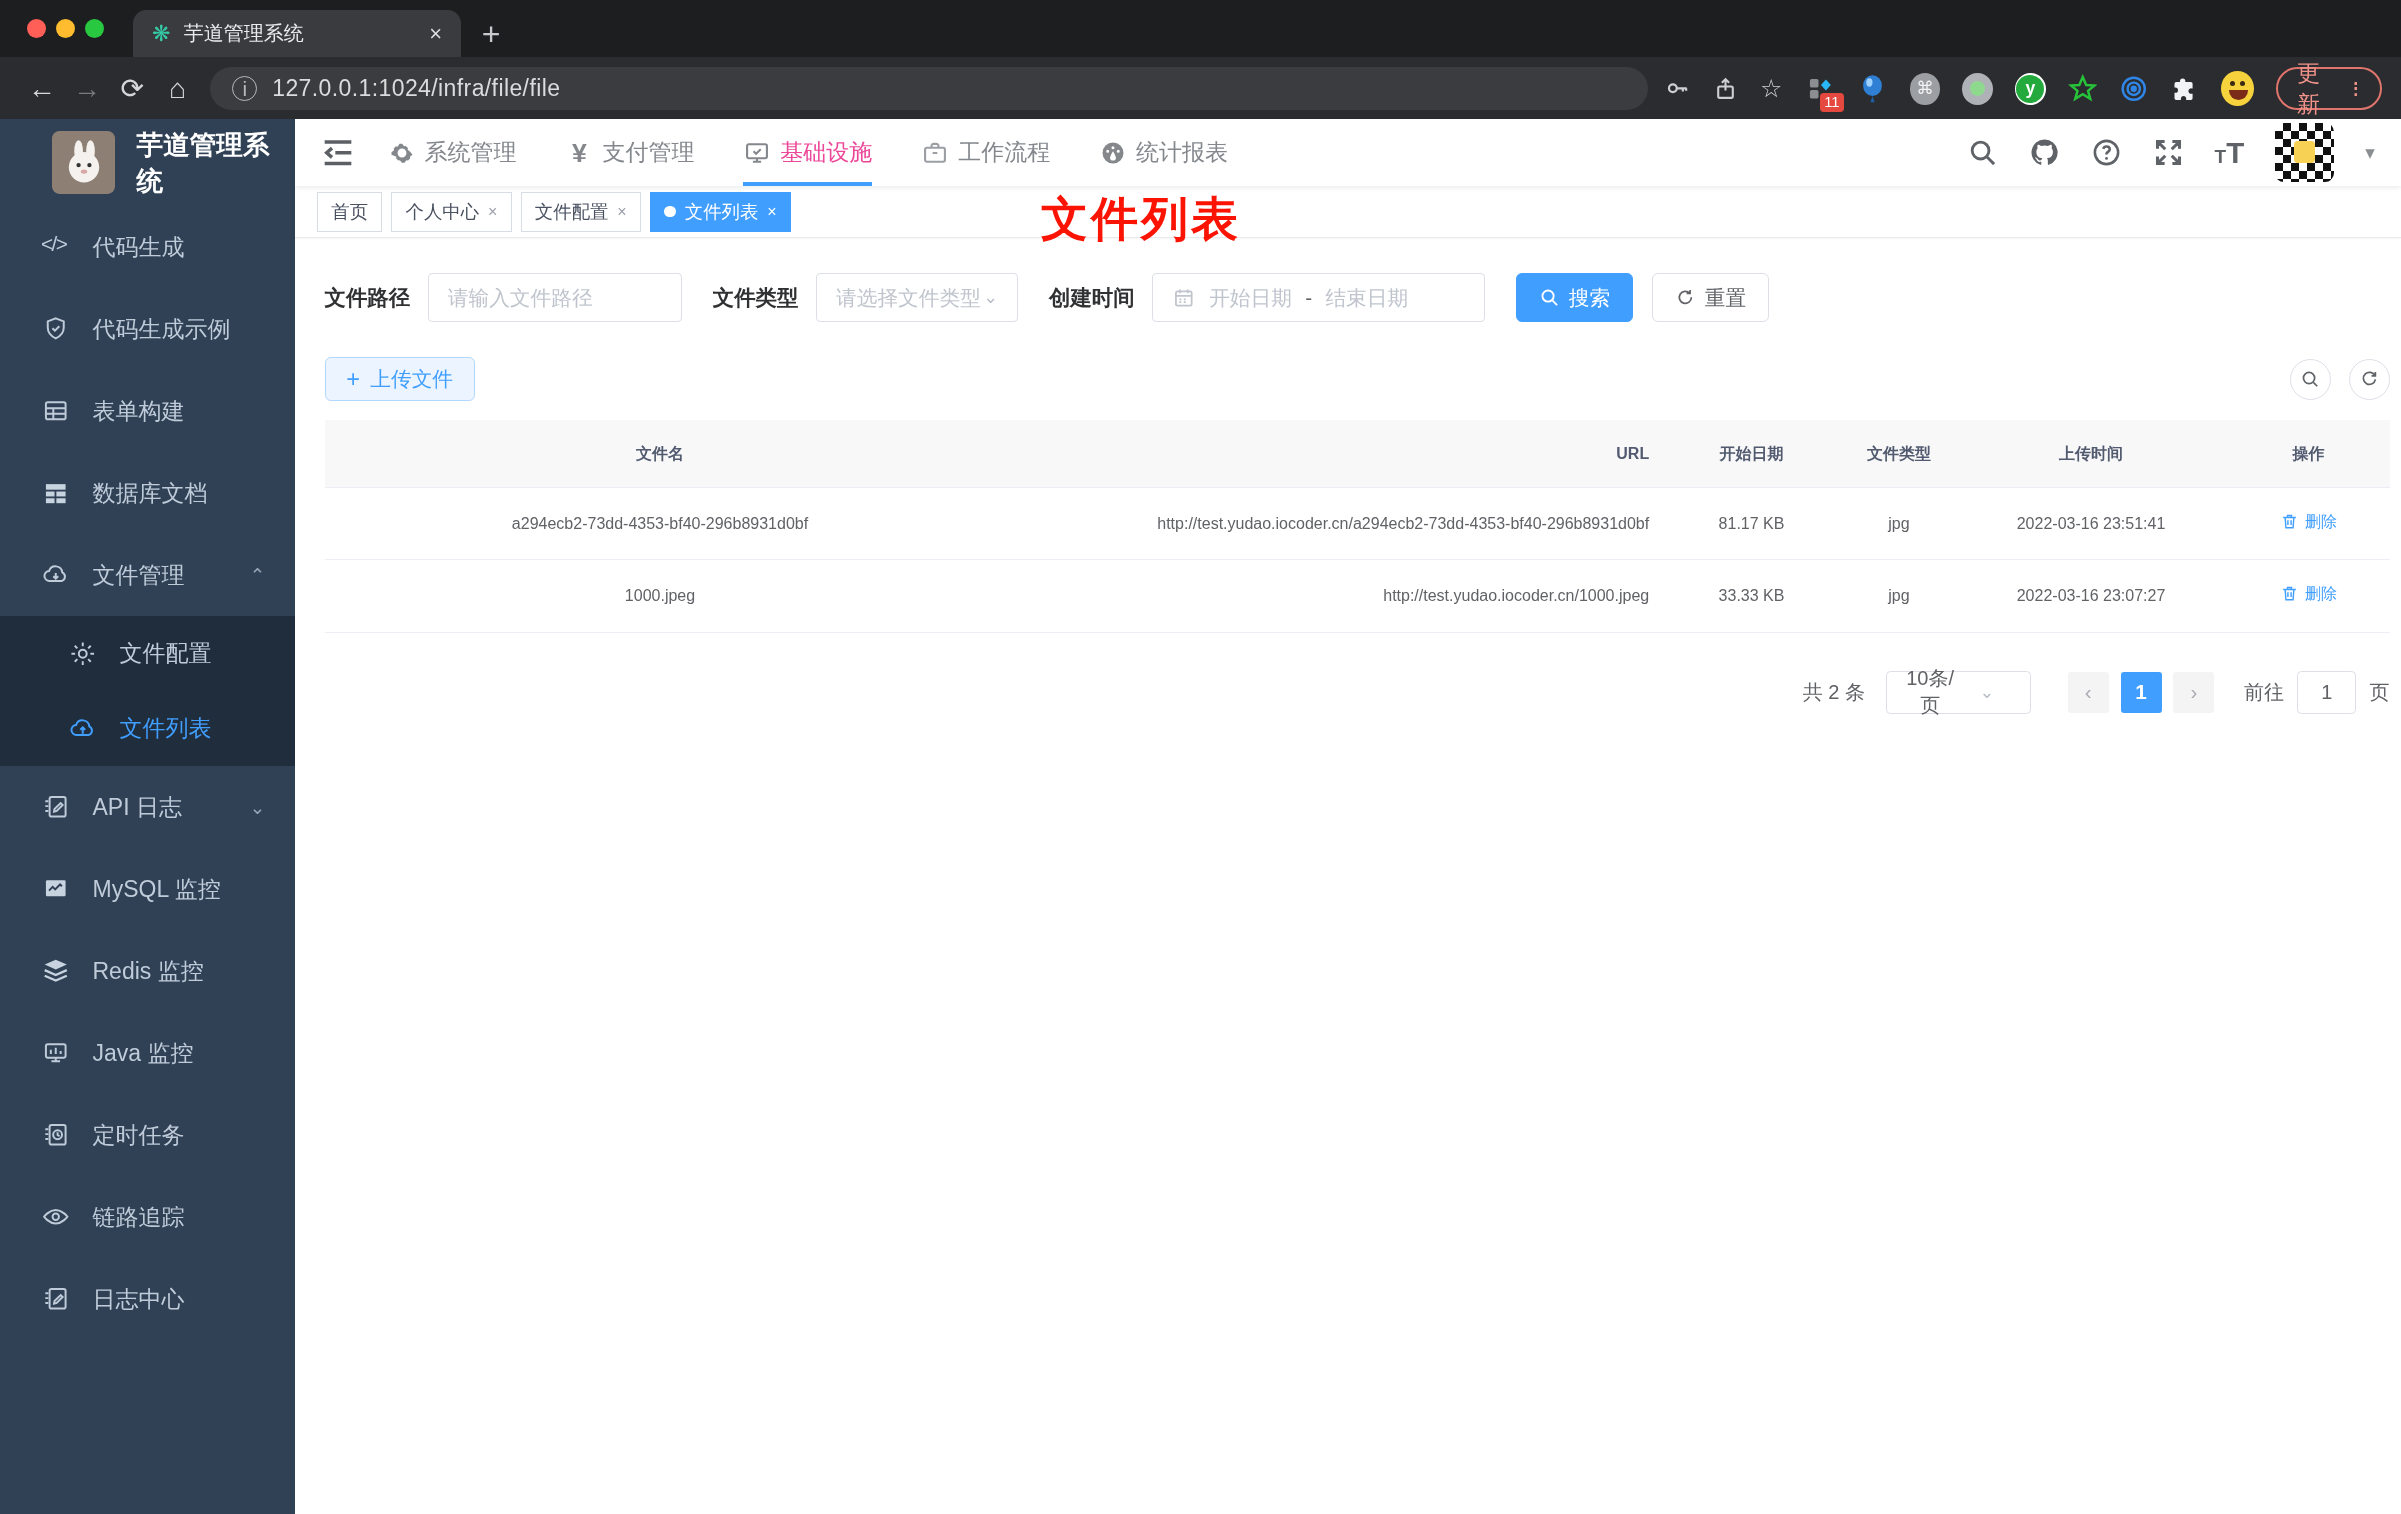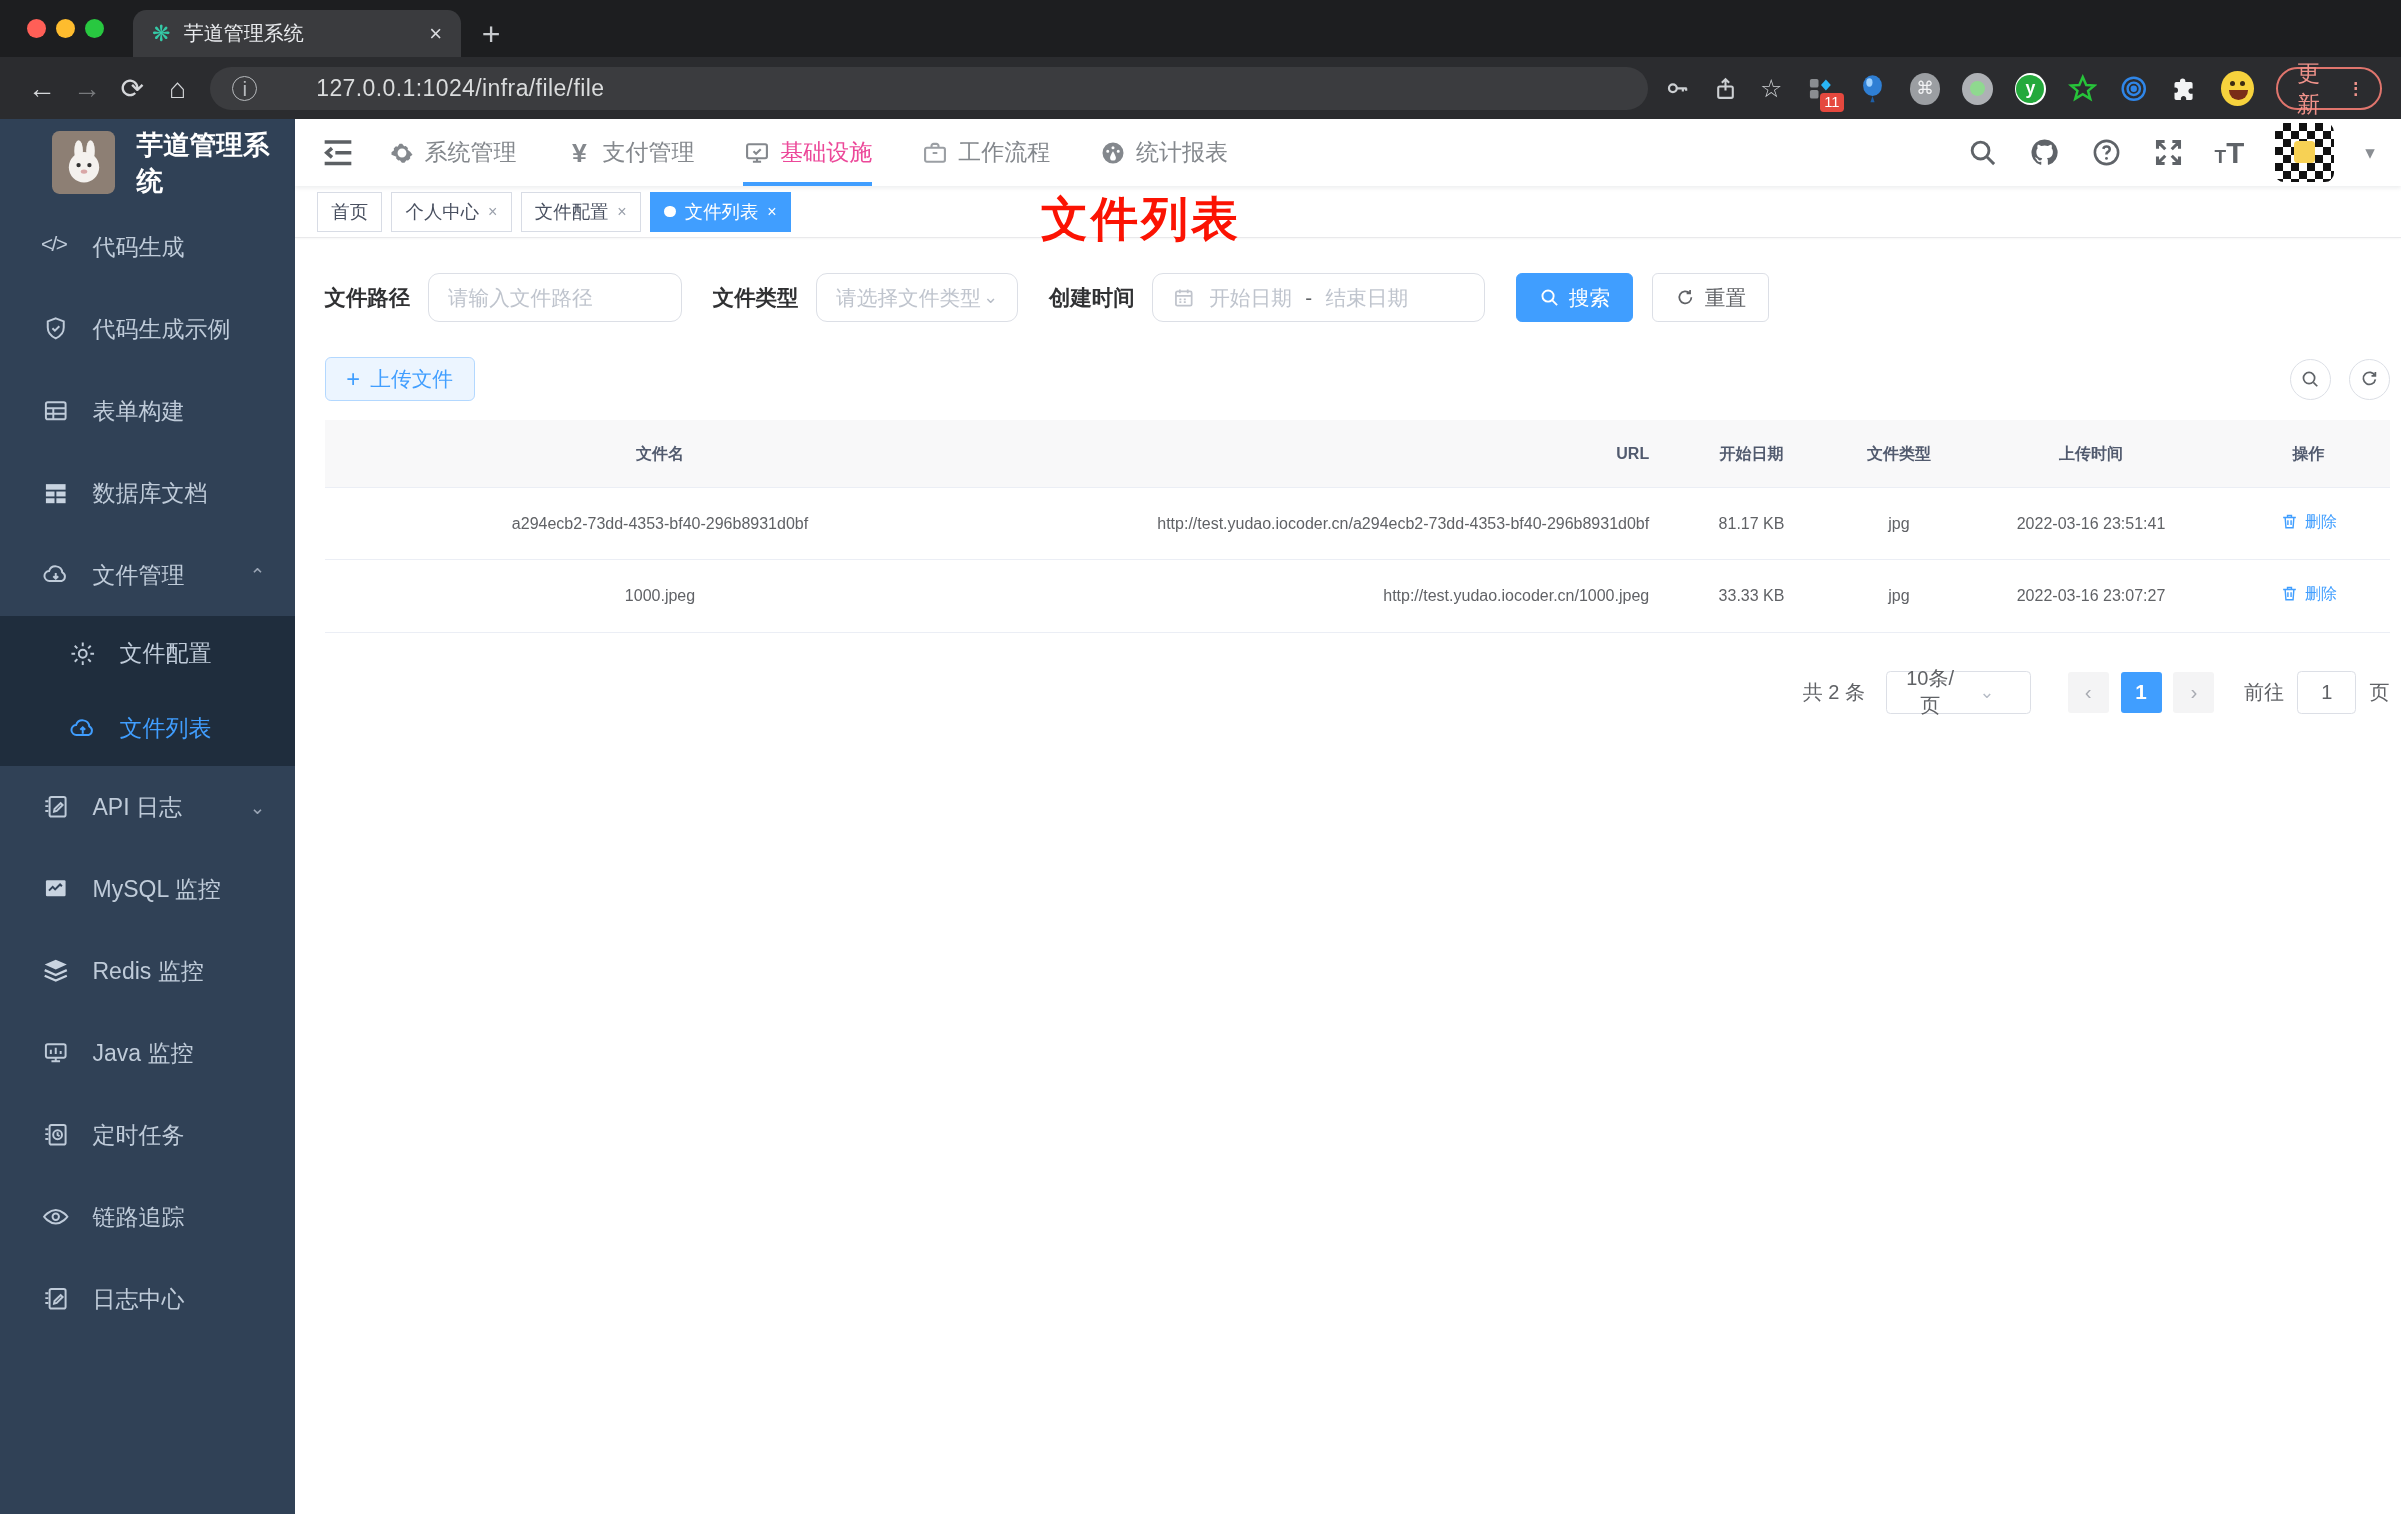--- a/index.html
+++ b/index.html
@@ -18,21 +18,21 @@
   .tab-title { color:#e8eaed; font-size:20px; flex:1; white-space:nowrap; overflow:hidden; }
   .tab-close { color:#dadce0; font-size:22px; cursor:default; }
   .newtab { color:#c7cacd; font-size:32px; margin-left:20.7px; padding-bottom:4.4px; }
   .toolbar { height:63px; background:#2b2c2f; display:flex; align-items:center; padding:0 19px; }
   .nav-ic { color:#d5d7da; font-size:28px; width:46px; text-align:center; }
   .nav-ic.dim { color:#77797c; }
   .urlpill { width:1460px; height:43px; background:#3b3c3f; border-radius:21.4px;
     margin-left:10.3px; display:flex; align-items:center; padding:0 22px; gap:14.8px; }
   .url-info { color:#b6b9bc; font-size:20.7px; border:1.5px solid #b6b9bc; border-radius:50%;
     width:25px; height:25px; display:flex; align-items:center; justify-content:center; }
-  .url-text { color:#dadcdd; font-size:23px; letter-spacing:0.4px;margin-left:44px; }
+  .url-text { color:#dadcdd; font-size:23px; letter-spacing:0.4px; }
   .tb-right { display:flex; align-items:center; margin-left:16px; gap:22px; }
   .tb-ic { color:#cdd0d3; font-size:25px; }
   .ext { position:relative; width:32px; height:32px; display:flex; align-items:center; justify-content:center; }
   .badge11 { position:absolute; right:-8.9px; bottom:-7.4px; background:#e5483e; color:#fff;
     font-size:14.8px; border-radius:3.7px; padding:1.5px 4.4px; }
   .c-circle { width:32px; height:32px; border-radius:50%; display:flex; align-items:center;
     justify-content:center; font-size:17.7px; }
   .upd { border:2.2px solid #e0756d; color:#ef928a; border-radius:22px; height:43px;
     padding:0 19px; display:flex; align-items:center; gap:11.8px; font-size:23px; }
   .upd-dots { color:#ef928a; font-size:23.6px; letter-spacing:1.5px; }
@@ -87,21 +87,21 @@
   .tag.active .dot { width:11.8px; height:11.8px; border-radius:50%; background:#fff; }
   .tag.active .x { color:#fff; }
 
   .annotation { position:absolute; left:746px; top:69px; font-size:47px; font-weight:bold;
     color:#fb1303; z-index:5; letter-spacing:3px; }
 
   
   .content { padding:35px 11.8px 0 29.5px; position:relative; }
   .filter { display:flex; align-items:center; }
   .f-label { font-size:21.4px; font-weight:bold; color:#303133; margin-right:17.7px; white-space:nowrap; }
-  .f-input { width:254px; height:49px; border:0.7px solid #dcdfe6; border-radius:11px;
+  .f-input { width:254px; height:49px; border:0.7px solid #dcdfe6; border-radius:4px;
     display:flex; align-items:center; padding:0 19px; margin-right:31px; }
   .f-input input { border:none; outline:none; width:100%; font-size:20.7px; color:#606266;
     font-family:inherit; background:transparent; }
   .f-input input::placeholder { color:#bfc4cd; }
   .f-select { width:202px;font-family:Liberation Serif, serif; }
   .ph { color:#bfc4cd; font-size:20.7px; flex:1; }
   .sel-caret { color:#b6bcc6; font-size:17.7px; }
   .f-date { width:333px; gap:13.3px; }
   .cal-ic { width:23.6px; height:23.6px; color:#c0c4cc; flex-shrink:0; }
   .d-sep { color:#606266; font-size:20.7px; }

